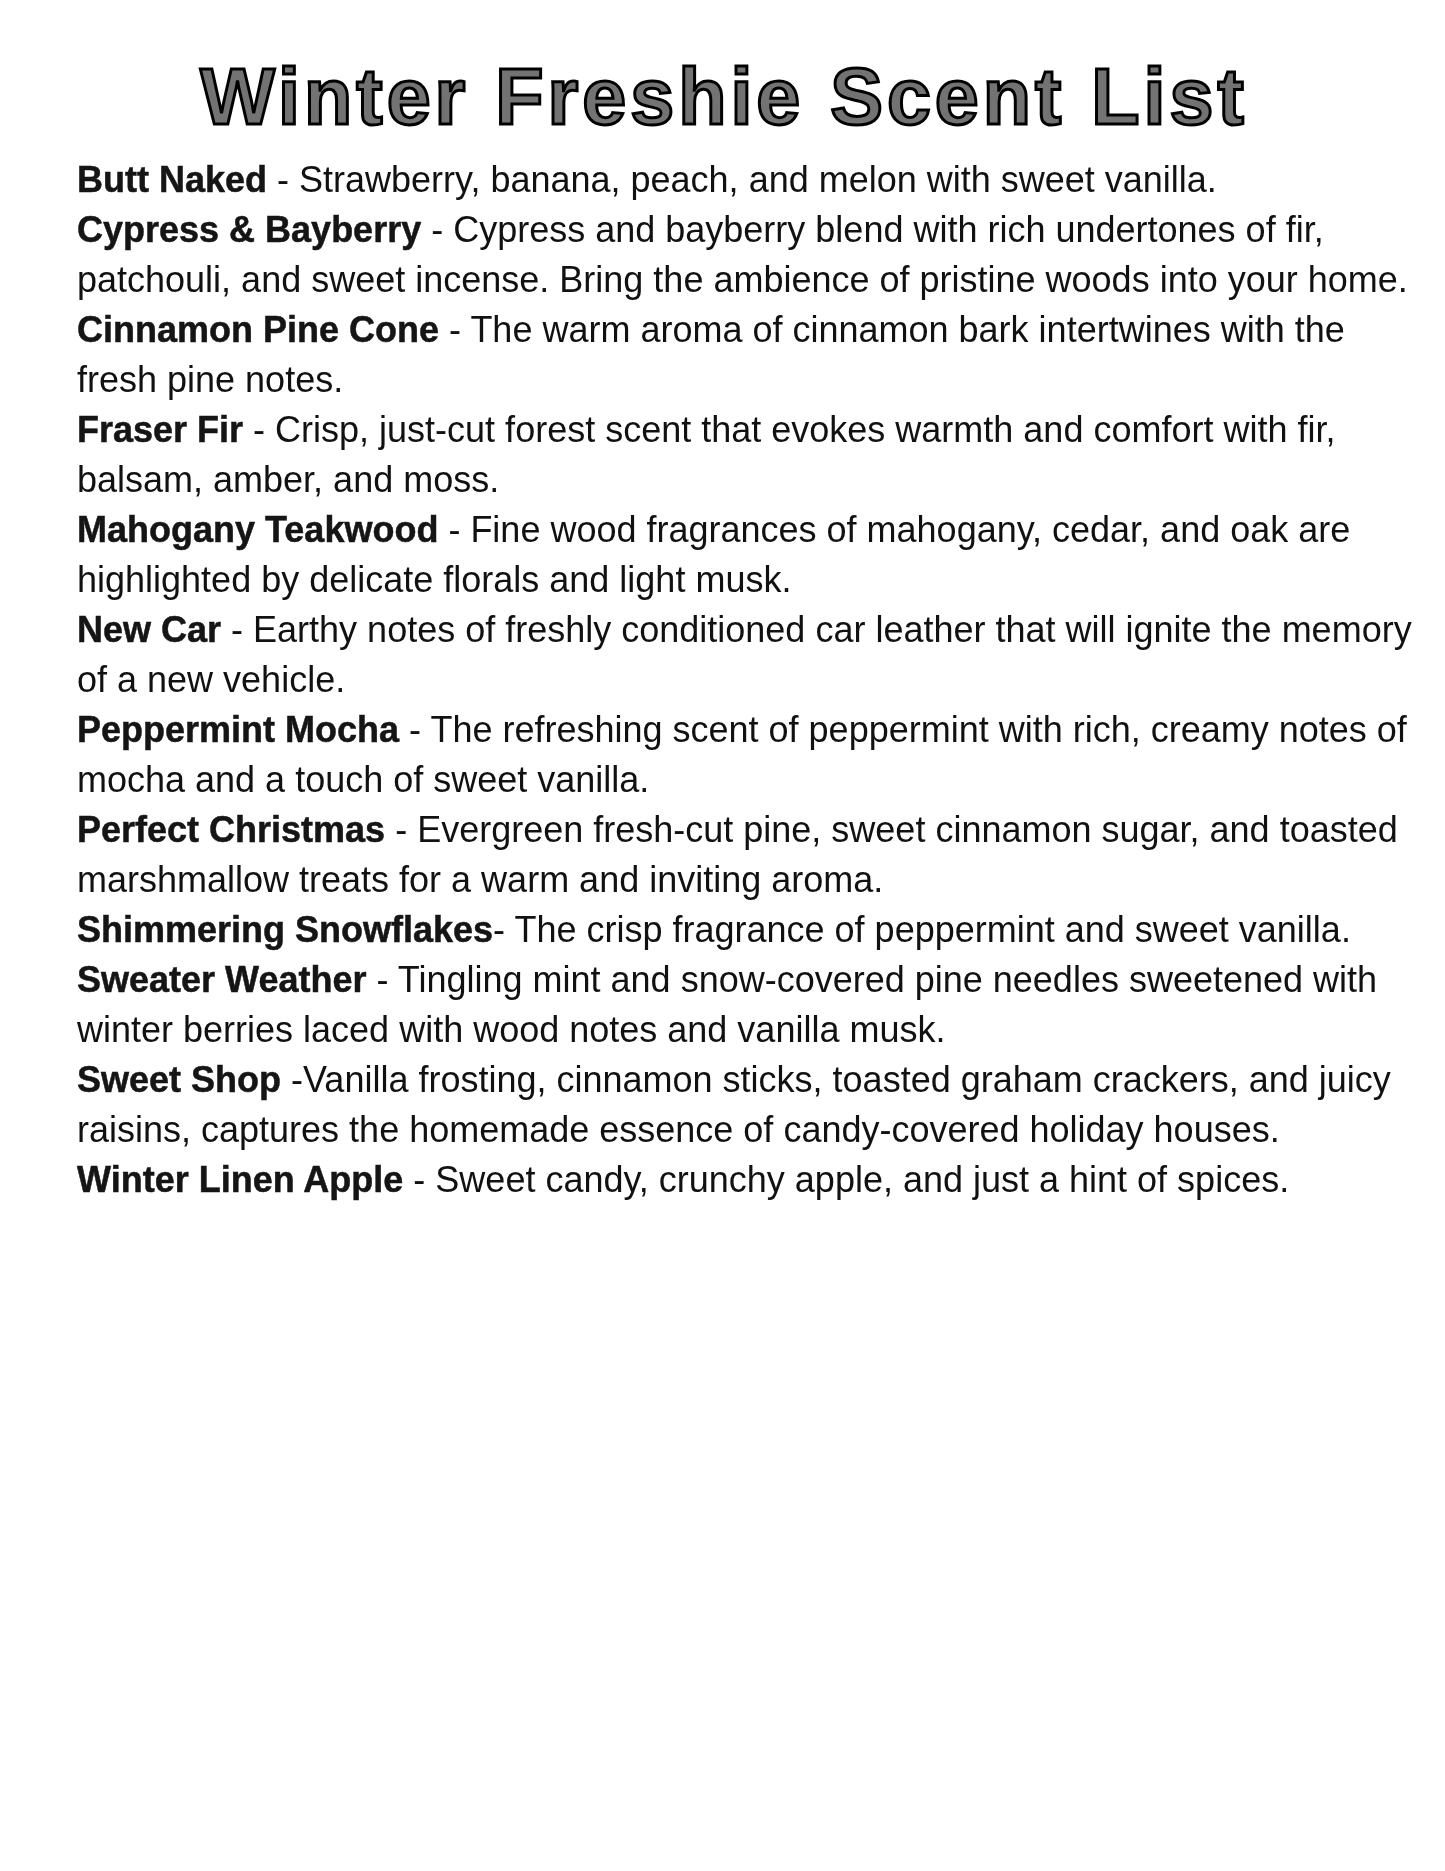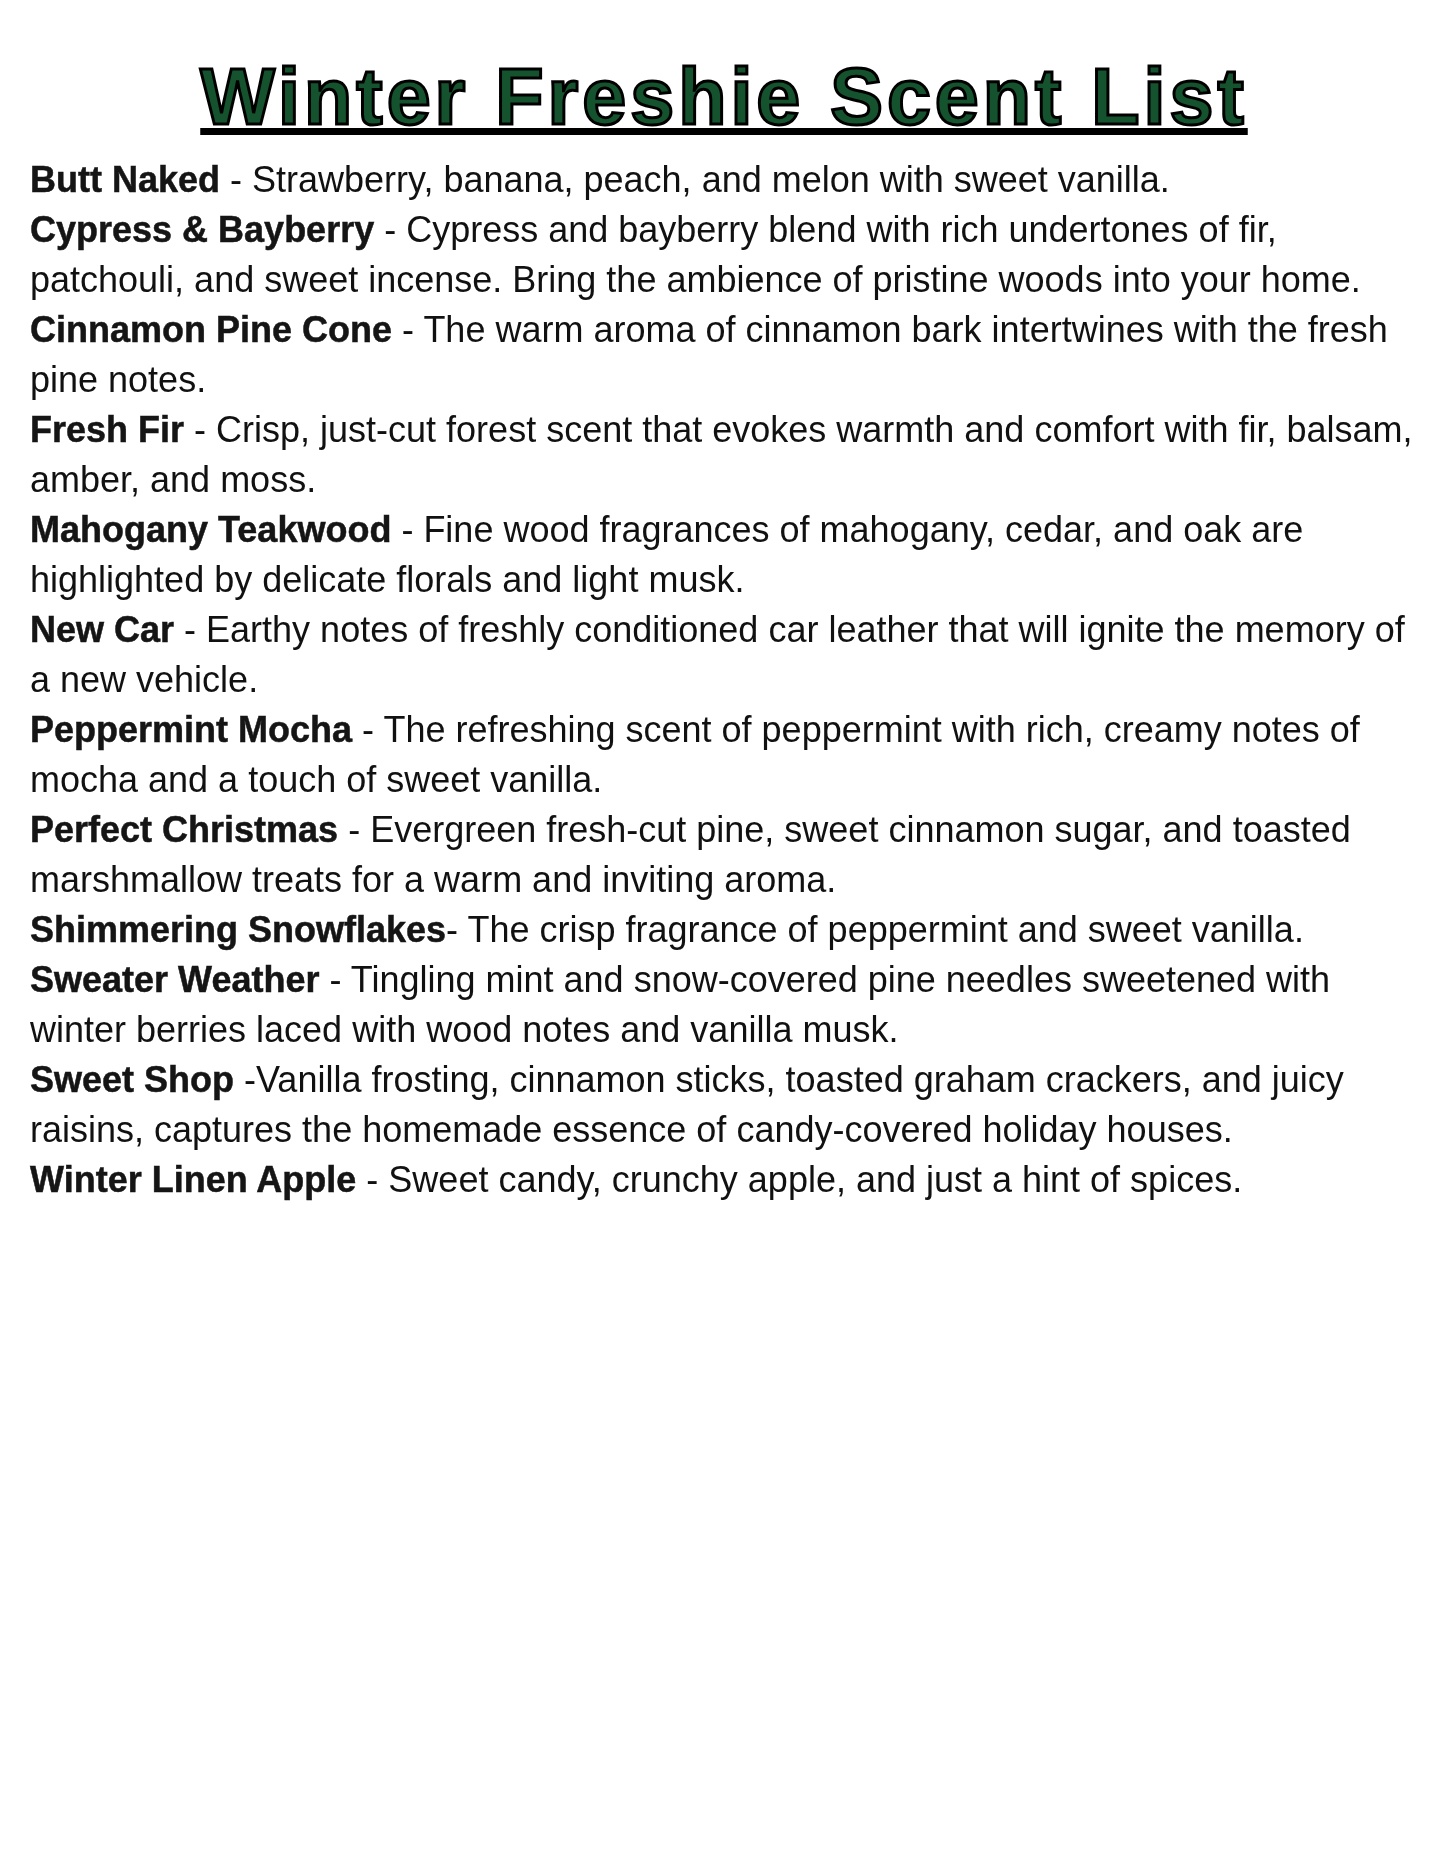--- a/index.html
+++ b/index.html
@@ -29,40 +29,41 @@
     white-space: nowrap;
   }
   .scent-list {
     margin-top: 14px;
   }
   .scent {
     font-size: 36px;
     line-height: 50px;
     white-space: pre-wrap;
     color: #111111;
+    margin-left: 47px;
   }
   .scent-name {
     font-weight: 700;
     color: #151515;
     -webkit-text-stroke: 0.5px #151515;
   }
   .scent-sep, .scent-desc {
     font-weight: 400;
   }
 </style>
 </head>
 <body style="background: rgb(255, 255, 255); color: rgb(17, 17, 17);">
 
 <div class="page">
-  <h1 class="title" style="color: #14532d; text-decoration: underline;">Winter Freshie Scent List</h1>
+  <h1 class="title" style="color: #737373;">Winter Freshie Scent List</h1>
   <div class="scent-list" id="scent-list">
       <p class="scent"><span class="scent-name">Butt Naked</span><span class="scent-sep"> - </span><span class="scent-desc">Strawberry, banana, peach, and melon with sweet vanilla.</span></p>
       <p class="scent"><span class="scent-name">Cypress &amp; Bayberry</span><span class="scent-sep"> - </span><span class="scent-desc">Cypress and bayberry blend with rich undertones of fir, patchouli, and sweet incense. Bring the ambience of pristine woods into your home.</span></p>
       <p class="scent"><span class="scent-name">Cinnamon Pine Cone</span><span class="scent-sep"> - </span><span class="scent-desc">The warm aroma of cinnamon bark intertwines with the fresh pine notes.</span></p>
-      <p class="scent"><span class="scent-name">Fresh Fir</span><span class="scent-sep"> - </span><span class="scent-desc">Crisp, just-cut forest scent that evokes warmth and comfort with fir, balsam, amber, and moss.</span></p>
+      <p class="scent"><span class="scent-name">Fraser Fir</span><span class="scent-sep"> - </span><span class="scent-desc">Crisp, just-cut forest scent that evokes warmth and comfort with fir, balsam, amber, and moss.</span></p>
       <p class="scent"><span class="scent-name">Mahogany Teakwood</span><span class="scent-sep"> - </span><span class="scent-desc">Fine wood fragrances of mahogany, cedar, and oak are highlighted by delicate florals and light musk.</span></p>
       <p class="scent"><span class="scent-name">New Car</span><span class="scent-sep"> - </span><span class="scent-desc">Earthy notes of freshly conditioned car leather that will ignite the memory of a new vehicle.</span></p>
       <p class="scent"><span class="scent-name">Peppermint Mocha</span><span class="scent-sep"> - </span><span class="scent-desc">The refreshing scent of peppermint with rich, creamy notes of mocha and a touch of sweet vanilla.</span></p>
       <p class="scent"><span class="scent-name">Perfect Christmas</span><span class="scent-sep"> - </span><span class="scent-desc">Evergreen fresh-cut pine, sweet cinnamon sugar, and toasted marshmallow treats for a warm and inviting aroma.</span></p>
       <p class="scent"><span class="scent-name">Shimmering Snowflakes</span><span class="scent-sep">- </span><span class="scent-desc">The crisp fragrance of peppermint and sweet vanilla.</span></p>
       <p class="scent"><span class="scent-name">Sweater Weather</span><span class="scent-sep"> - </span><span class="scent-desc">Tingling mint and snow-covered pine needles sweetened with winter berries laced with wood notes and vanilla musk.</span></p>
       <p class="scent"><span class="scent-name">Sweet Shop</span><span class="scent-sep"> -</span><span class="scent-desc">Vanilla frosting, cinnamon sticks, toasted graham crackers, and juicy raisins, captures the homemade essence of candy-covered holiday houses.</span></p>
       <p class="scent"><span class="scent-name">Winter Linen Apple</span><span class="scent-sep"> - </span><span class="scent-desc">Sweet candy, crunchy apple, and just a hint of spices.</span></p>
     </div>
 </div>

